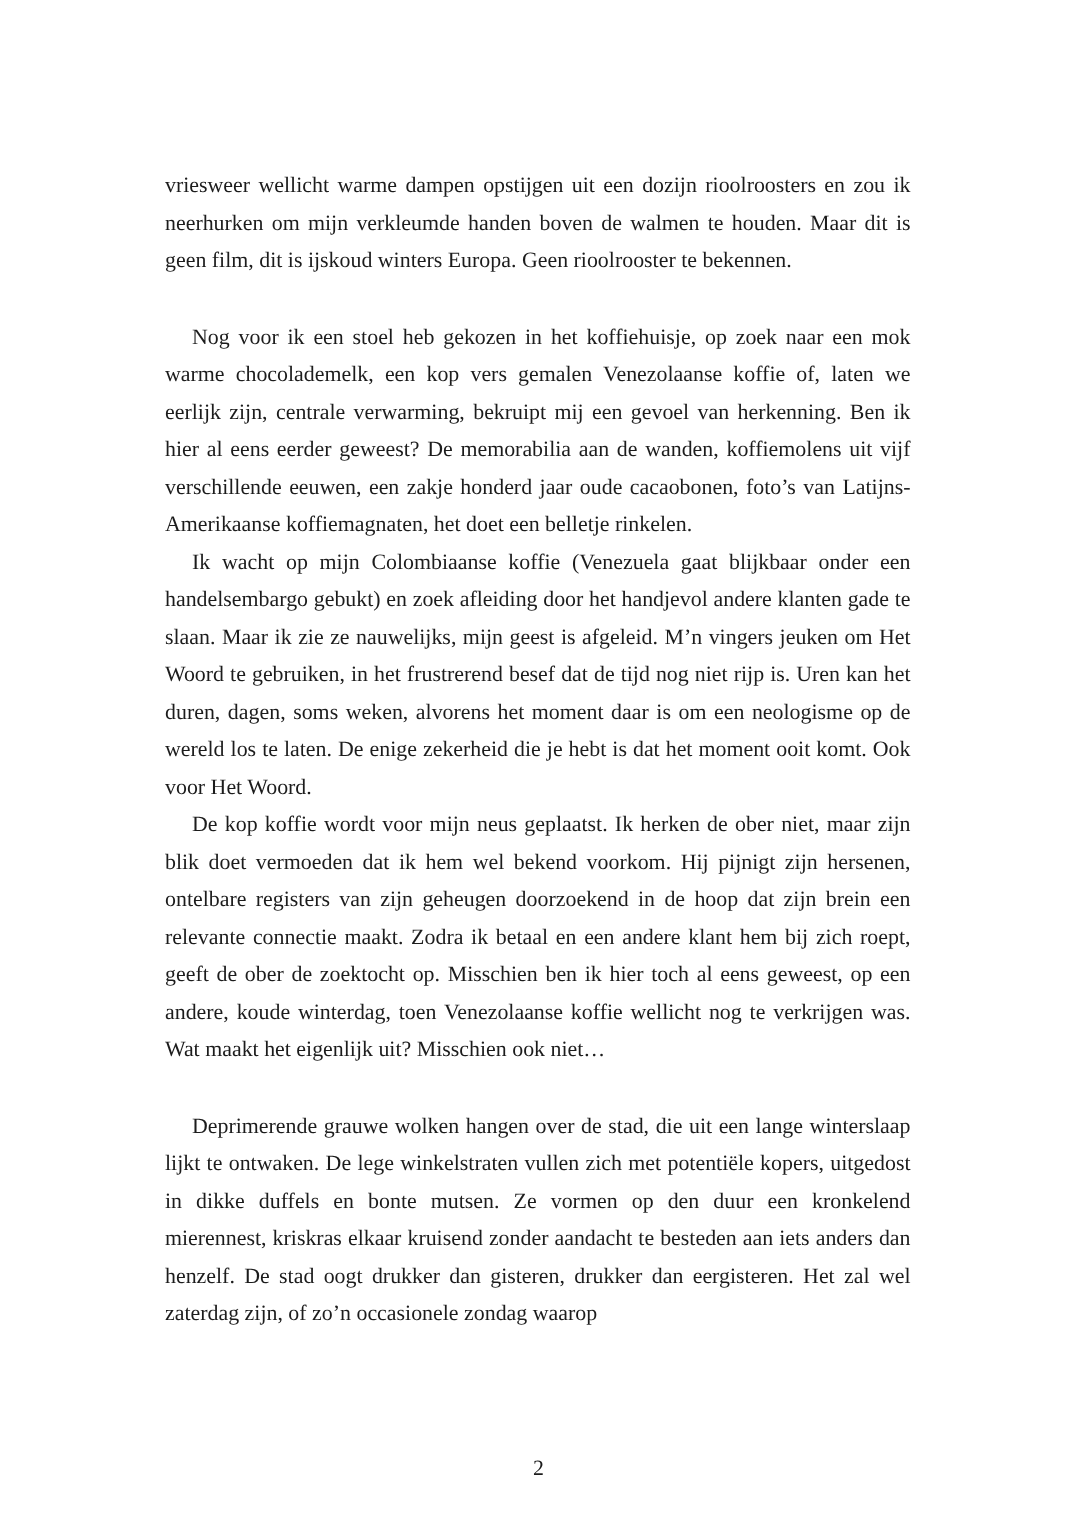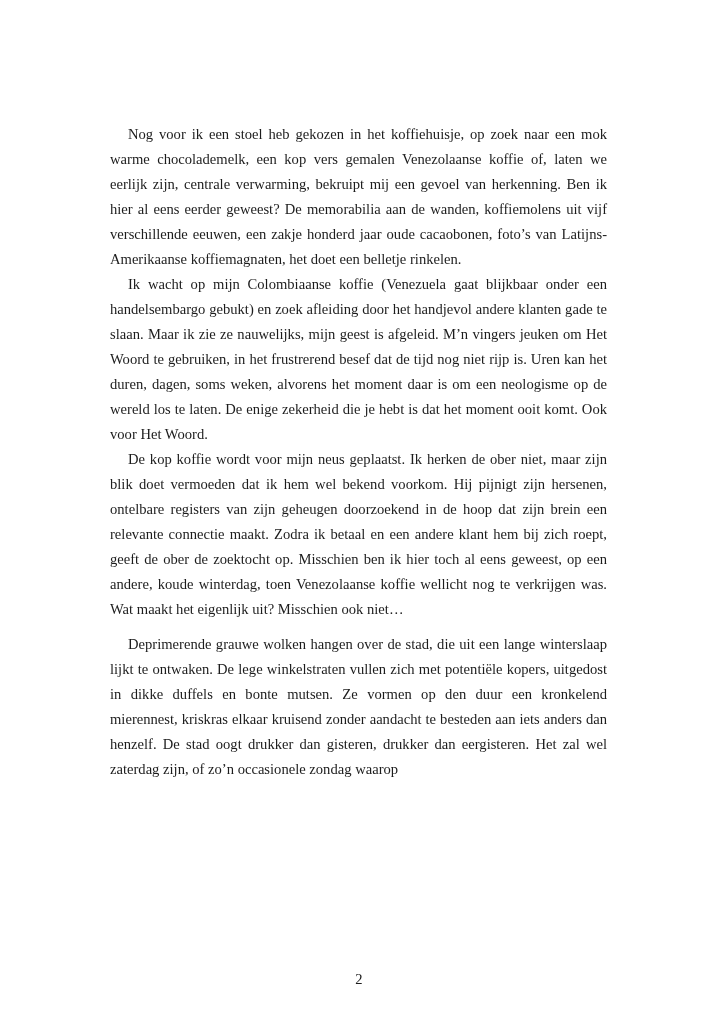--- a/index.html
+++ b/index.html
@@ -26,38 +26,39 @@
     text-align: justify;
   }
   .content p {
     margin: 0;
     padding: 0;
   }
   .content p.indent {
     text-indent: 18px;
   }
   .content p.scene-break {
-    margin-top: 10px;
+    margin-top: 26px;
   }
   .page-number {
     position: absolute;
     left: 0;
     top: 967px;
     width: 718px;
     text-align: center;
     font-size: 14.6px;
     line-height: 25px;
     color: #1c1c1c;
   }
 </style>
 </head>
 <body>
 
 <div class="page">
   <div class="content">
+    <p>vriesweer wellicht warme dampen opstijgen uit een dozijn rioolroosters en zou ik neerhurken om mijn verkleumde handen boven de walmen te houden. Maar dit is geen film, dit is ijskoud winters Europa. Geen rioolrooster te bekennen.</p>
     <p class="indent scene-break">Nog voor ik een stoel heb gekozen in het koffiehuisje, op zoek naar een mok warme chocolademelk, een kop vers gemalen Venezolaanse koffie of, laten we eerlijk zijn, centrale verwarming, bekruipt mij een gevoel van herkenning. Ben ik hier al eens eerder geweest? De memorabilia aan de wanden, koffiemolens uit vijf verschillende eeuwen, een zakje honderd jaar oude cacaobonen, foto’s van Latijns-Amerikaanse koffiemagnaten, het doet een belletje rinkelen.</p>
     <p class="indent">Ik wacht op mijn Colombiaanse koffie (Venezuela gaat blijkbaar onder een handelsembargo gebukt) en zoek afleiding door het handjevol andere klanten gade te slaan. Maar ik zie ze nauwelijks, mijn geest is afgeleid. M’n vingers jeuken om Het Woord te gebruiken, in het frustrerend besef dat de tijd nog niet rijp is. Uren kan het duren, dagen, soms weken, alvorens het moment daar is om een neologisme op de wereld los te laten. De enige zekerheid die je hebt is dat het moment ooit komt. Ook voor Het Woord.</p>
     <p class="indent">De kop koffie wordt voor mijn neus geplaatst. Ik herken de ober niet, maar zijn blik doet vermoeden dat ik hem wel bekend voorkom. Hij pijnigt zijn hersenen, ontelbare registers van zijn geheugen doorzoekend in de hoop dat zijn brein een relevante connectie maakt. Zodra ik betaal en een andere klant hem bij zich roept, geeft de ober de zoektocht op. Misschien ben ik hier toch al eens geweest, op een andere, koude winterdag, toen Venezolaanse koffie wellicht nog te verkrijgen was. Wat maakt het eigenlijk uit? Misschien ook niet…</p>
     <p class="indent scene-break">Deprimerende grauwe wolken hangen over de stad, die uit een lange winterslaap lijkt te ontwaken. De lege winkelstraten vullen zich met potentiële kopers, uitgedost in dikke duffels en bonte mutsen. Ze vormen op den duur een kronkelend mierennest, kriskras elkaar kruisend zonder aandacht te besteden aan iets anders dan henzelf. De stad oogt drukker dan gisteren, drukker dan eergisteren. Het zal wel zaterdag zijn, of zo’n occasionele zondag waarop</p>
   </div>
 
   <div class="page-number">2</div>
 </div>
 
 </body></html>

